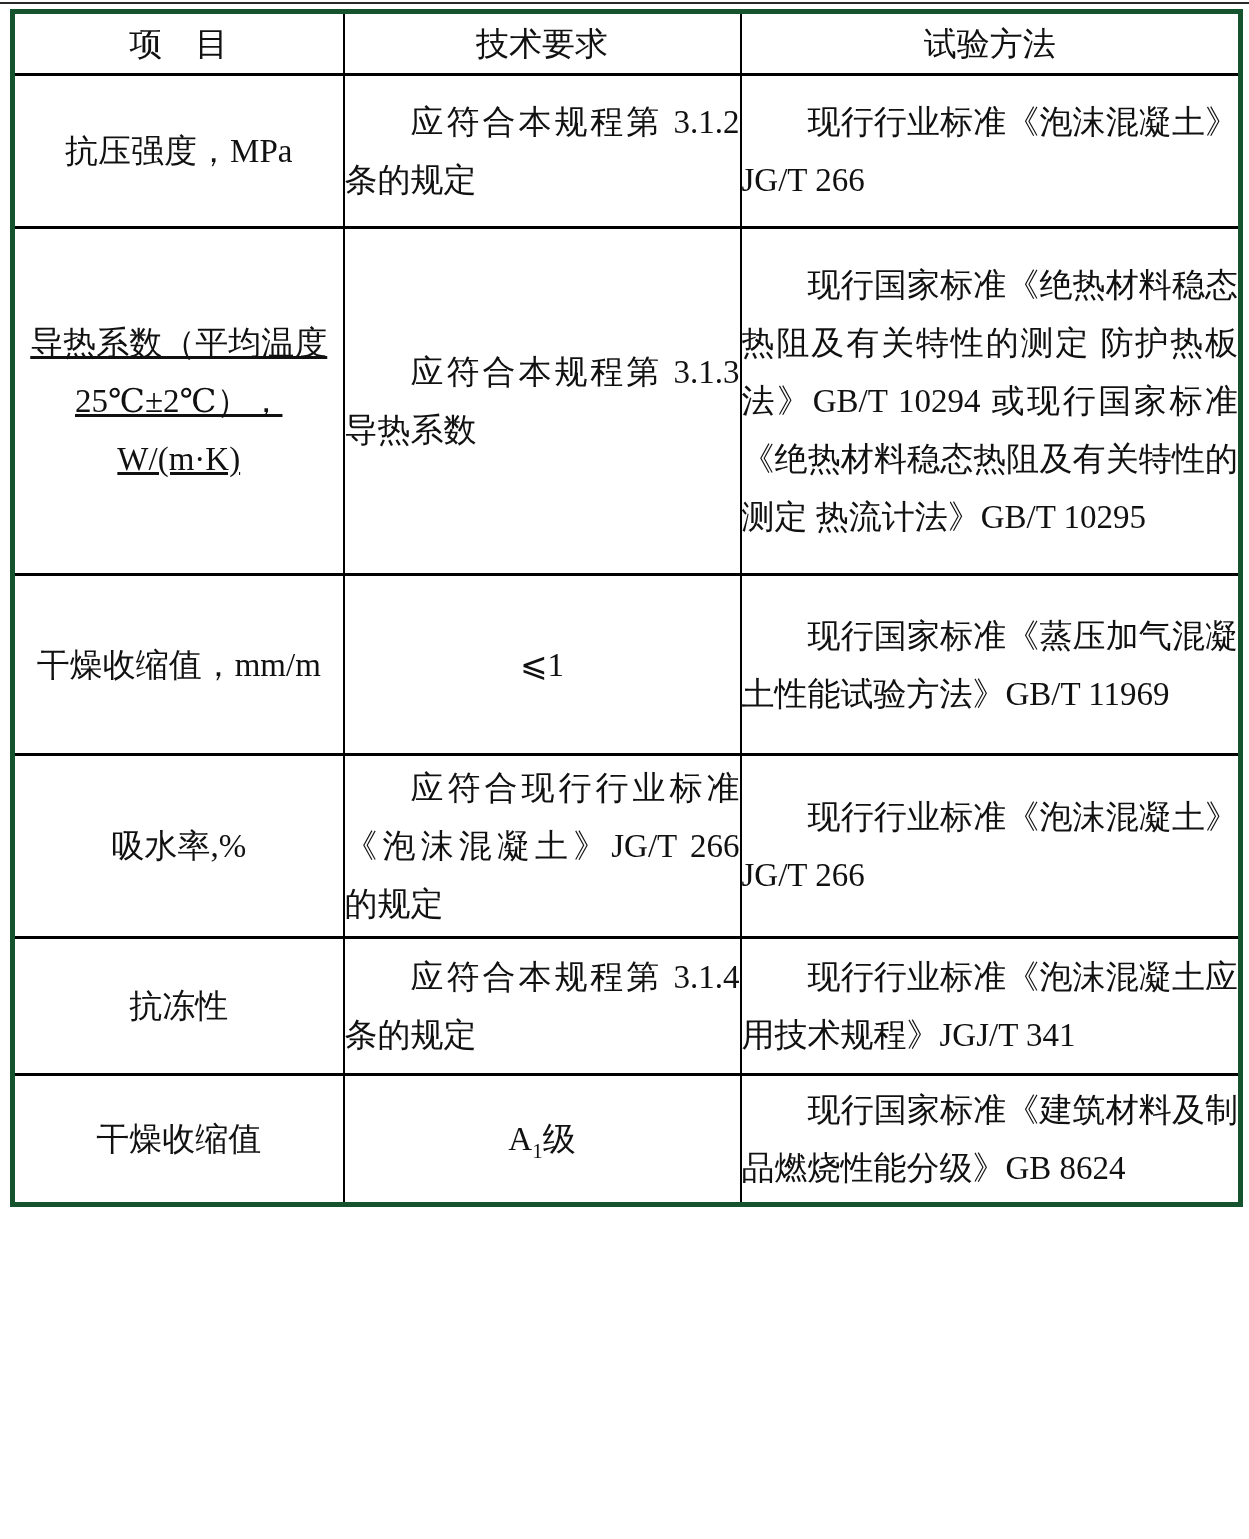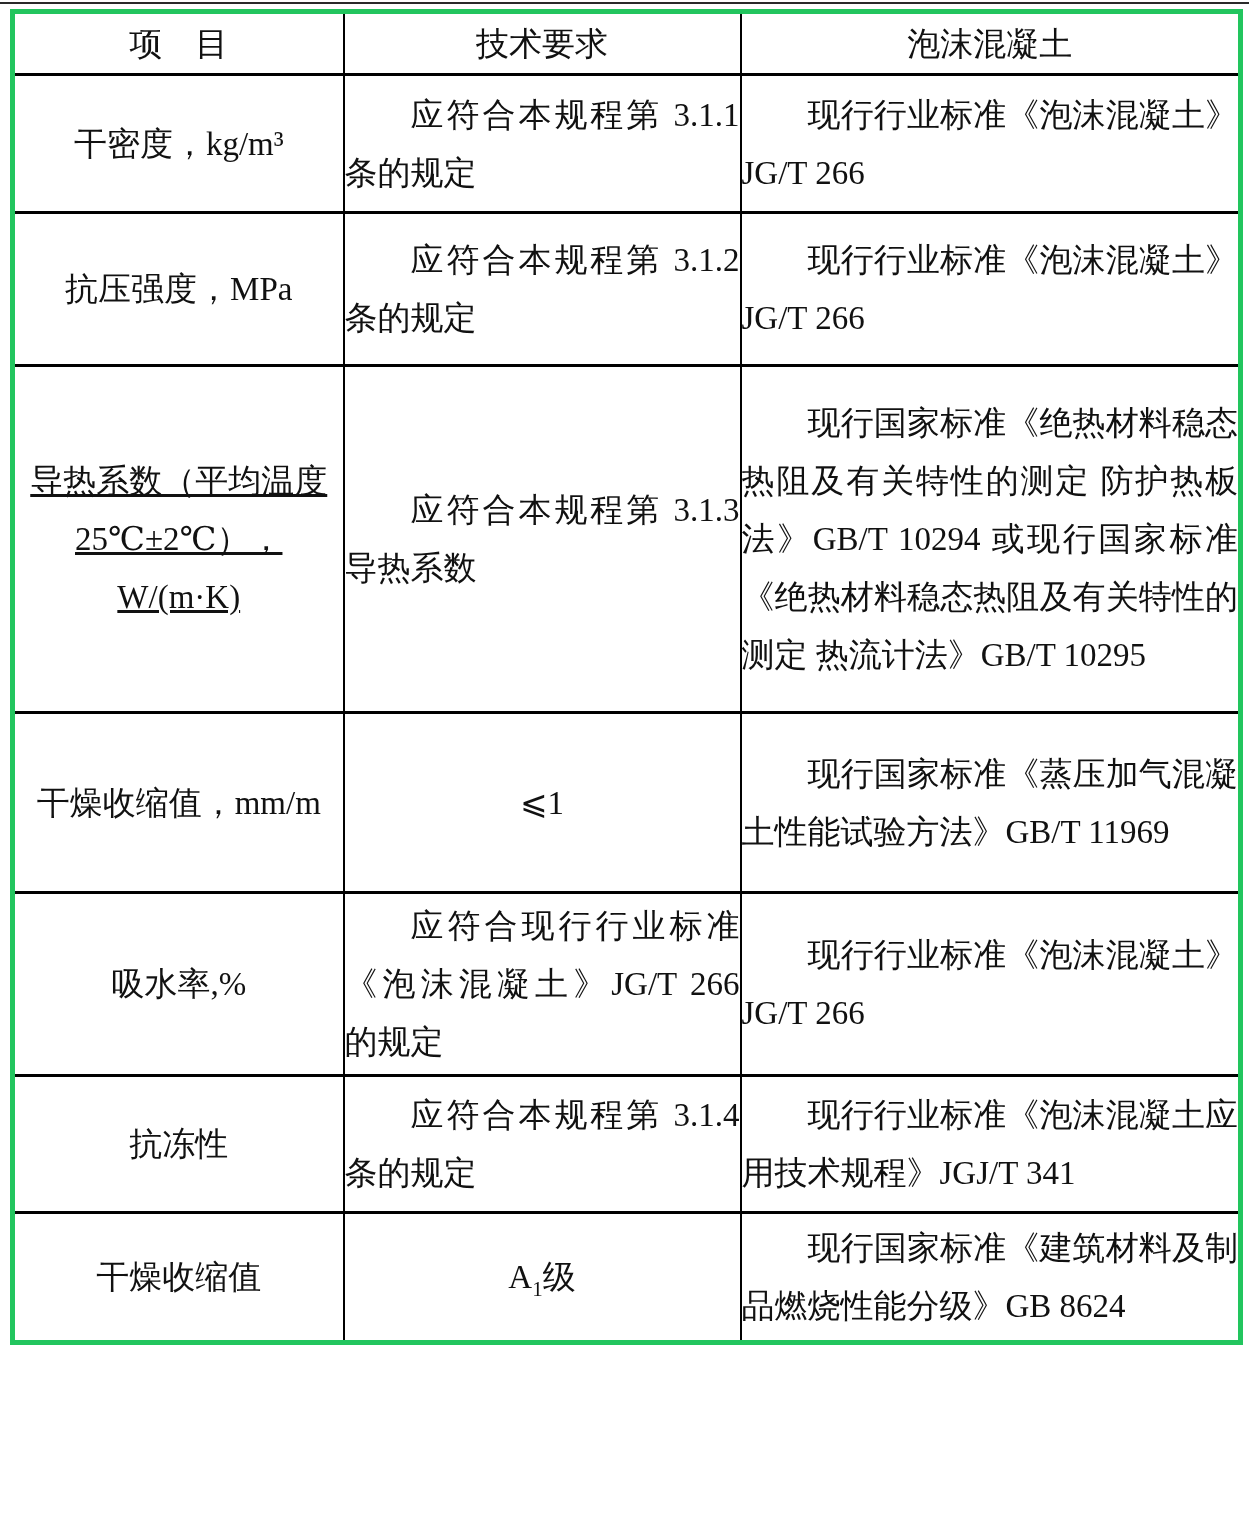--- a/index.html
+++ b/index.html
@@ -26,21 +26,21 @@
   .table-wrap {
     position: absolute;
     top: 9px;
     left: 10px;
   }
   table.spec {
     border-collapse: collapse;
     table-layout: fixed;
     width: 1228px;
     background: #ffffff;
-    border: 5px solid #22c55e;
+    border: 5px solid #14532d;
   }
   table.spec th,
   table.spec td {
     border-top: 3px solid #000000;
     border-bottom: 3px solid #000000;
     border-left: 2px solid #000000;
     border-right: 2px solid #000000;
     vertical-align: middle;
     font-size: 33px;
     line-height: 58px;
@@ -109,29 +109,24 @@
   <table class="spec">
     <colgroup>
       <col class="c1">
       <col class="c2">
       <col class="c3">
     </colgroup>
     <thead>
       <tr class="h-head">
         <th class="head-cell">项　目</th>
         <th class="head-cell">技术要求</th>
-        <th class="head-cell">泡沫混凝土</th>
+        <th class="head-cell">试验方法</th>
       </tr>
     </thead>
     <tbody>
-      <tr class="h-r1">
-        <td class="cell-item">干密度，kg/m³</td>
-        <td class="cell-para">应符合本规程第 3.1.1 条的规定</td>
-        <td class="cell-method">现行行业标准《泡沫混凝土》JG/T 266</td>
-      </tr>
       <tr class="h-r2">
         <td class="cell-item">抗压强度，MPa</td>
         <td class="cell-para">应符合本规程第 3.1.2 条的规定</td>
         <td class="cell-method">现行行业标准《泡沫混凝土》JG/T 266</td>
       </tr>
       <tr class="h-r3">
         <td class="cell-item pre-lines">导热系数（平均温度
 25℃±2℃），
 W/(m·K)</td>
         <td class="cell-para">应符合本规程第 3.1.3 导热系数</td>

